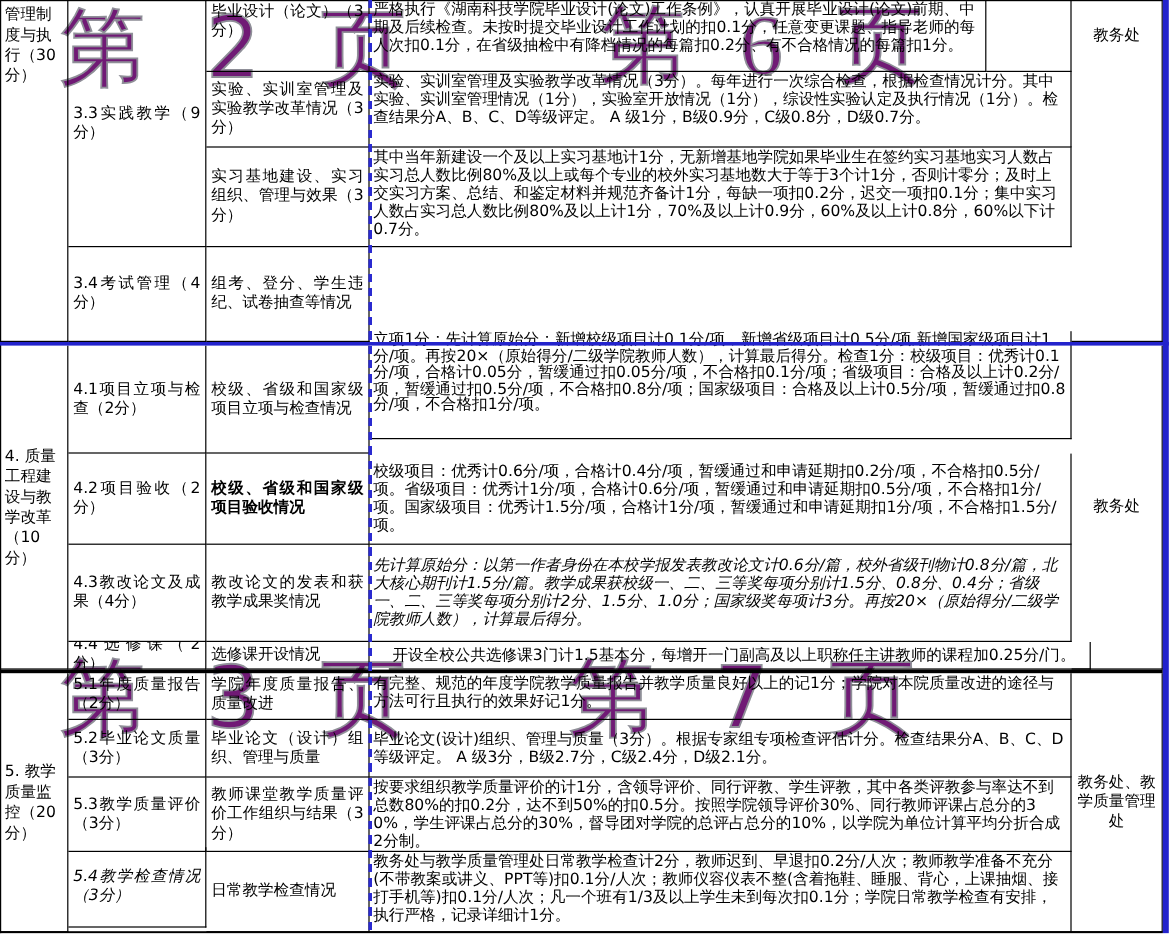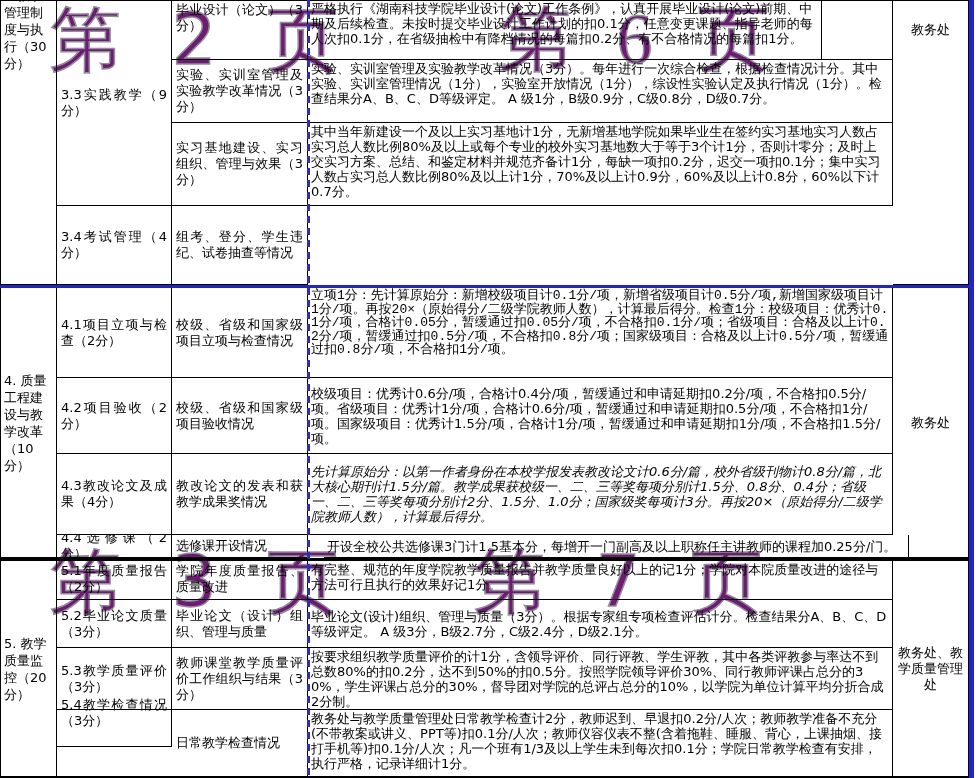--- a/index.html
+++ b/index.html
@@ -67,24 +67,24 @@
   <div class="cell c4" style="left:822px;top:0;width:71px;height:60px;"></div>
   <div class="cell c4" style="left:308px;top:60px;width:585px;height:63px;">实验、实训室管理及实验教学改革情况（3分）。每年进行一次综合检查，根据检查情况计分。其中实验、实训室管理情况（1分），实验室开放情况（1分），综设性实验认定及执行情况（1分）。检查结果分A、B、C、D等级评定。 A 级1分，B级0.9分，C级0.8分，D级0.7分。</div>
   <div class="cell c4" style="left:308px;top:123px;width:585px;height:83px;">其中当年新建设一个及以上实习基地计1分，无新增基地学院如果毕业生在签约实习基地实习人数占实习总人数比例80%及以上或每个专业的校外实习基地数大于等于3个计1分，否则计零分；及时上交实习方案、总结、和鉴定材料并规范齐备计1分，每缺一项扣0.2分，迟交一项扣0.1分；集中实习人数占实习总人数比例80%及以上计1分，70%及以上计0.9分，60%及以上计0.8分，60%以下计0.7分。</div>
 
   <div class="cell c5" style="left:893px;top:0;width:76px;height:285px;padding-top:22px;">教务处</div>
 
   <div class="cell c1 vc" style="left:0;top:288px;width:57px;height:270px;">4. 质量工程建设与教学改革（10分）</div>
 
   <div class="cell c2 vc" style="left:57px;top:288px;width:115px;height:90px;">4.1项目立项与检查（2分）</div>
   <div class="cell c3 vc" style="left:172px;top:288px;width:136px;height:90px;">校级、省级和国家级项目立项与检查情况</div>
-  <div class="cell c4" style="left:308px;top:288px;width:585px;height:90px;line-height:13.5px;font-family:Liberation Mono, monospace;">立项1分：先计算原始分：新增校级项目计0.1分/项，新增省级项目计0.5分/项,新增国家级项目计1分/项。再按20×（原始得分/二级学院教师人数），计算最后得分。检查1分：校级项目：优秀计0.1分/项，合格计0.05分，暂缓通过扣0.05分/项，不合格扣0.1分/项；省级项目：合格及以上计0.2分/项，暂缓通过扣0.5分/项，不合格扣0.8分/项；国家级项目：合格及以上计0.5分/项，暂缓通过扣0.8分/项，不合格扣1分/项。</div>
+  <div class="cell c4" style="left:308px;top:276px;width:585px;height:90px;line-height:13.5px;">立项1分：先计算原始分：新增校级项目计0.1分/项，新增省级项目计0.5分/项,新增国家级项目计1分/项。再按20×（原始得分/二级学院教师人数），计算最后得分。检查1分：校级项目：优秀计0.1分/项，合格计0.05分，暂缓通过扣0.05分/项，不合格扣0.1分/项；省级项目：合格及以上计0.2分/项，暂缓通过扣0.5分/项，不合格扣0.8分/项；国家级项目：合格及以上计0.5分/项，暂缓通过扣0.8分/项，不合格扣1分/项。</div>
 
   <div class="cell c2 vc" style="left:57px;top:378px;width:115px;height:76px;">4.2项目验收（2分）</div>
-  <div class="cell c3 vc" style="left:172px;top:378px;width:136px;height:76px;">校级、省级和国家级项目验收情况</div>
+  <div class="cell c3 vc" style="left:172px;top:378px;width:136px;height:76px;font-weight:bold;">校级、省级和国家级项目验收情况</div>
   <div class="cell c4 vc" style="left:308px;top:378px;width:585px;height:76px;">校级项目：优秀计0.6分/项，合格计0.4分/项，暂缓通过和申请延期扣0.2分/项，不合格扣0.5分/项。省级项目：优秀计1分/项，合格计0.6分/项，暂缓通过和申请延期扣0.5分/项，不合格扣1分/项。国家级项目：优秀计1.5分/项，合格计1分/项，暂缓通过和申请延期扣1分/项，不合格扣1.5分/项。</div>
 
   <div class="cell c2 vc" style="left:57px;top:454px;width:115px;height:81px;">4.3教改论文及成果（4分）</div>
   <div class="cell c3 vc" style="left:172px;top:454px;width:136px;height:81px;">教改论文的发表和获教学成果奖情况</div>
   <div class="cell c4 vc" style="left:308px;top:454px;width:585px;height:81px;font-style:italic;"> 先计算原始分：以第一作者身份在本校学报发表教改论文计0.6分/篇，校外省级刊物计0.8分/篇，北大核心期刊计1.5分/篇。教学成果获校级一、二、三等奖每项分别计1.5分、0.8分、0.4分；省级一、二、三等奖每项分别计2分、1.5分、1.0分；国家级奖每项计3分。再按20×（原始得分/二级学院教师人数），计算最后得分。</div>
 
   <div class="cell c2 vc" style="left:57px;top:535px;width:115px;height:23px;">4.4选修课（2分）</div>
   <div class="cell c3 vc" style="left:172px;top:535px;width:136px;height:23px;">选修课开设情况</div>
   <div class="cell c4 vc" style="left:324px;top:535px;width:585px;height:23px;">开设全校公共选修课3门计1.5基本分，每增开一门副高及以上职称任主讲教师的课程加0.25分/门。</div>
 
@@ -97,21 +97,21 @@
   <div class="cell c4" style="left:308px;top:561px;width:585px;height:39px;">有完整、规范的年度学院教学质量报告并教学质量良好以上的记1分；学院对本院质量改进的途径与方法可行且执行的效果好记1分。</div>
 
   <div class="cell c2 vc" style="left:57px;top:600px;width:115px;height:48px;">5.2毕业论文质量（3分）</div>
   <div class="cell c3 vc" style="left:172px;top:600px;width:136px;height:48px;">毕业论文（设计）组织、管理与质量</div>
   <div class="cell c4 vc" style="left:308px;top:600px;width:585px;height:48px;">毕业论文(设计)组织、管理与质量（3分）。根据专家组专项检查评估计分。检查结果分A、B、C、D等级评定。 A 级3分，B级2.7分，C级2.4分，D级2.1分。</div>
 
   <div class="cell c2 vc" style="left:57px;top:648px;width:115px;height:62px;">5.3教学质量评价（3分）</div>
   <div class="cell c3 vc" style="left:172px;top:648px;width:136px;height:62px;">教师课堂教学质量评价工作组织与结果（3分）</div>
   <div class="cell c4 vc" style="left:308px;top:648px;width:585px;height:62px;">按要求组织教学质量评价的计1分，含领导评价、同行评教、学生评教，其中各类评教参与率达不到总数80%的扣0.2分，达不到50%的扣0.5分。按照学院领导评价30%、同行教师评课占总分的30%，学生评课占总分的30%，督导团对学院的总评占总分的10%，以学院为单位计算平均分折合成2分制。</div>
 
-  <div class="cell c2 vc" style="left:57px;top:680px;width:115px;height:67px;">5.4教学检查情况（3分）</div>
+  <div class="cell c2 vc" style="left:57px;top:706px;width:115px;height:67px;font-style:italic;">5.4教学检查情况（3分）</div>
   <div class="cell c3 vc" style="left:172px;top:710px;width:136px;height:67px;">日常教学检查情况</div>
   <div class="cell c4" style="left:308px;top:710px;width:585px;height:67px;">教务处与教学质量管理处日常教学检查计2分，教师迟到、早退扣0.2分/人次；教师教学准备不充分(不带教案或讲义、PPT等)扣0.1分/人次；教师仪容仪表不整(含着拖鞋、睡服、背心，上课抽烟、接打手机等)扣0.1分/人次；凡一个班有1/3及以上学生未到每次扣0.1分；学院日常教学检查有安排，执行严格，记录详细计1分。</div>
 
   <div class="cell c5 vc hc" style="left:893px;top:561px;width:76px;height:216px;">教务处、教学质量管理处</div>
 
   <div class="blueH" style="left:0;top:285px;width:974px;height:3px;"></div>
   <div class="hline" style="left:0;top:558px;width:969px;height:3px;z-index:3;"></div>
   <div class="hline" style="left:0;top:776px;width:969px;height:2px;z-index:3;"></div>
   <div class="dashV" style="left:307px;top:0;height:778px;"></div>
   <div class="blueV" style="left:969px;top:0;width:5px;height:778px;"></div>

